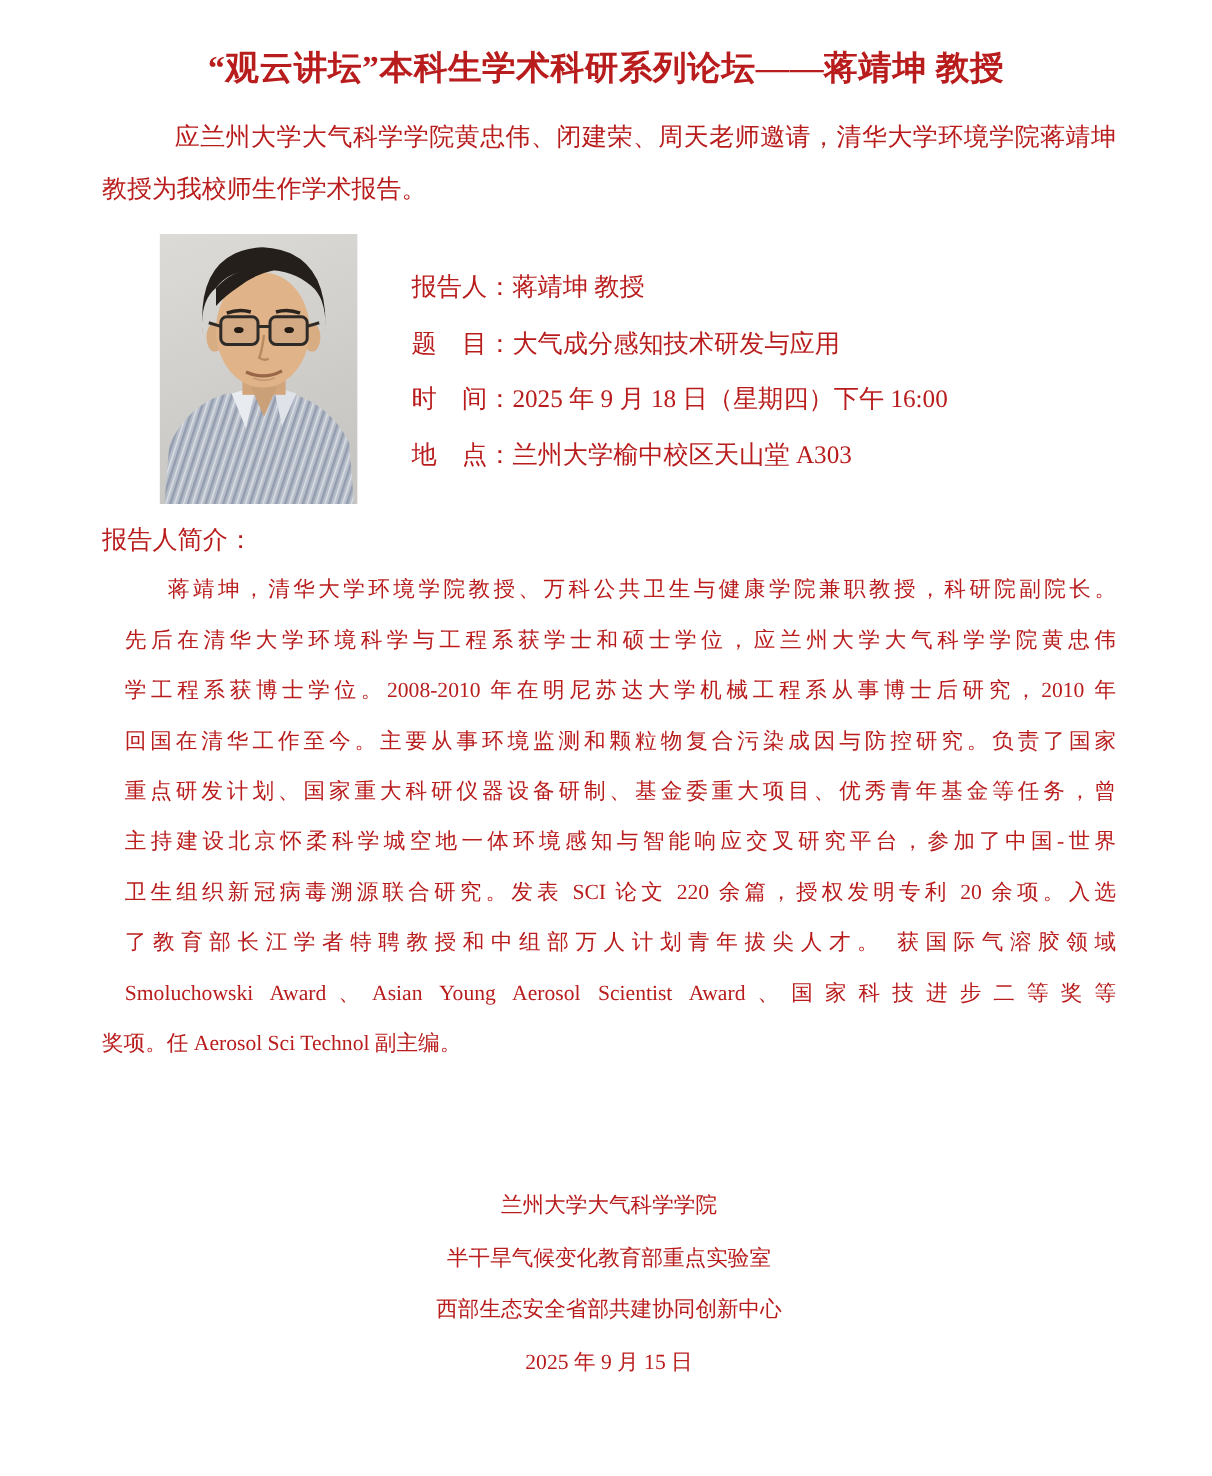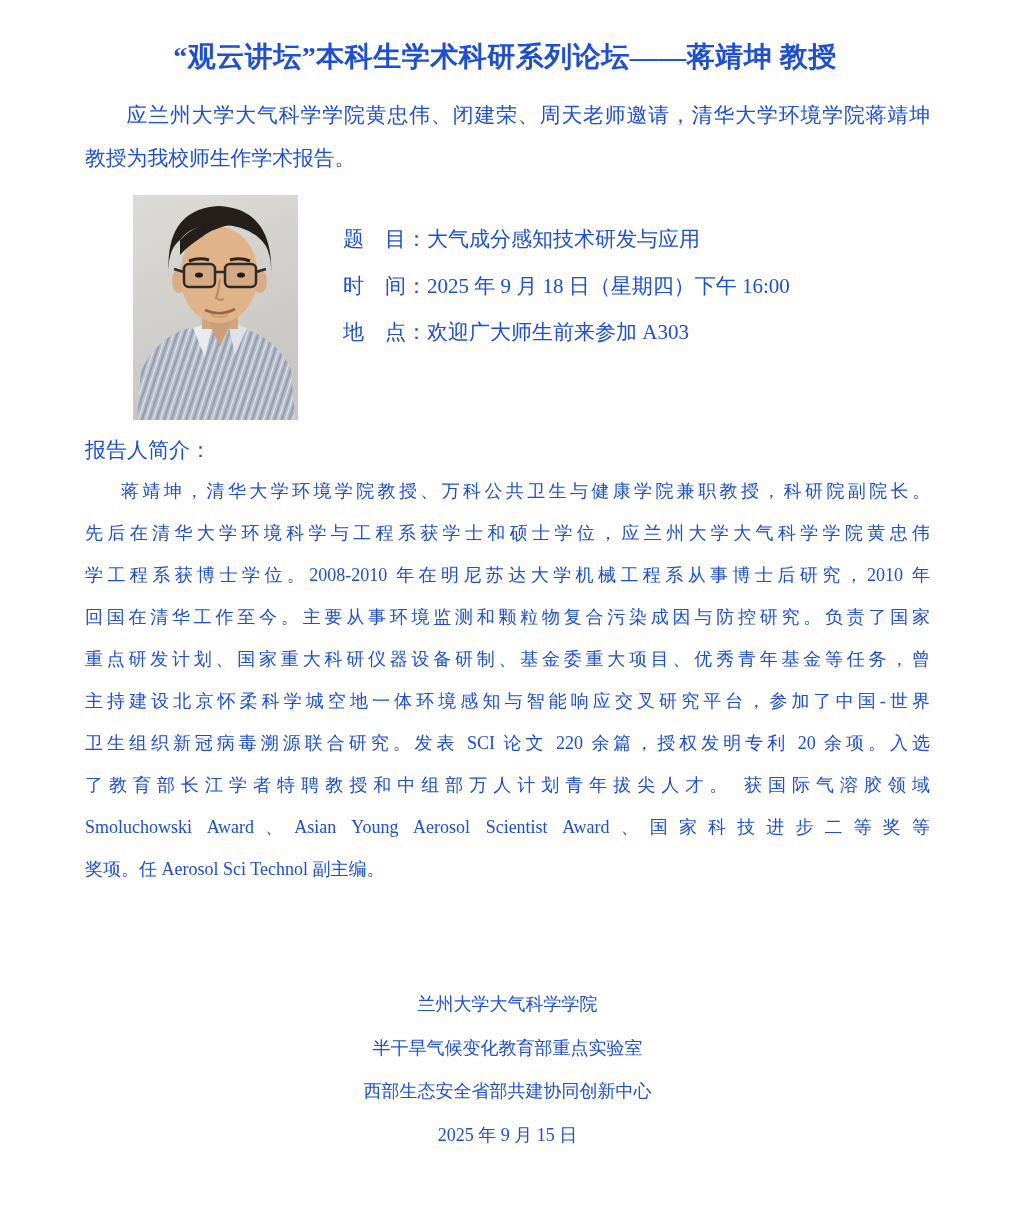--- a/index.html
+++ b/index.html
@@ -5,21 +5,21 @@
   html, body {
     margin: 0;
     padding: 0;
     background: #ffffff;
   }
   .page {
     position: relative;
     width: 1010px;
     height: 1230px;
     background: #ffffff;
-    color: #1d4ed8;
+    color: #b91c1c;
     font-family: "Liberation Serif", "DejaVu Serif", serif;
     overflow: hidden;
   }
   .doc-title {
     position: absolute;
     top: 38px;
     left: 0;
     width: 1010px;
     text-align: center;
     font-size: 28px;
@@ -33,20 +33,21 @@
     top: 93px;
     width: 845px;
     font-size: 20.8px;
     line-height: 43px;
   }
   .jline {
     text-align: justify;
     text-align-last: justify;
     height: 43px;
     overflow: hidden;
+    margin-left: 19px;
   }
   .bio .jline { height: 42px; }
   .indent { text-indent: 2em; }
   .plainline {
     text-align: right;
     text-align-last: left;
     height: 42px;
     overflow: hidden;
   }
   .photo {
@@ -156,23 +157,24 @@
       <ellipse cx="108" cy="80" rx="4" ry="2.6" fill="#241b15"></ellipse>
 
       <path d="M87,84 Q85,99 83,103 Q87,106 91,104" stroke="#b9895f" stroke-width="2" fill="none"></path>
 
       <path d="M72,115 Q87,122 102,114" stroke="#9a6648" stroke-width="2.6" fill="none"></path>
       <path d="M78,120 Q87,124 96,120" stroke="#c69a76" stroke-width="1.4" fill="none"></path>
     </svg>
   </div>
 
   <div class="details">
+    <div><span>报告人：</span><span>蒋靖坤 教授</span></div>
     <div><span>题　目：</span><span>大气成分感知技术研发与应用</span></div>
     <div><span>时　间：</span><span>2025 年 9 月 18 日（星期四）下午 16:00</span></div>
-    <div><span>地　点：</span><span>欢迎广大师生前来参加 A303</span></div>
+    <div><span>地　点：</span><span>兰州大学榆中校区天山堂 A303</span></div>
   </div>
 
   <div class="bio-heading">报告人简介：</div>
 
   <div class="bio">
     <div class="jline indent">蒋靖坤，清华大学环境学院教授、万科公共卫生与健康学院兼职教授，科研院副院长。</div>
     <div class="jline">先后在清华大学环境科学与工程系获学士和硕士学位，应兰州大学大气科学学院黄忠伟</div>
     <div class="jline">学工程系获博士学位。2008-2010 年在明尼苏达大学机械工程系从事博士后研究，2010 年</div>
     <div class="jline">回国在清华工作至今。主要从事环境监测和颗粒物复合污染成因与防控研究。负责了国家</div>
     <div class="jline">重点研发计划、国家重大科研仪器设备研制、基金委重大项目、优秀青年基金等任务，曾</div>

